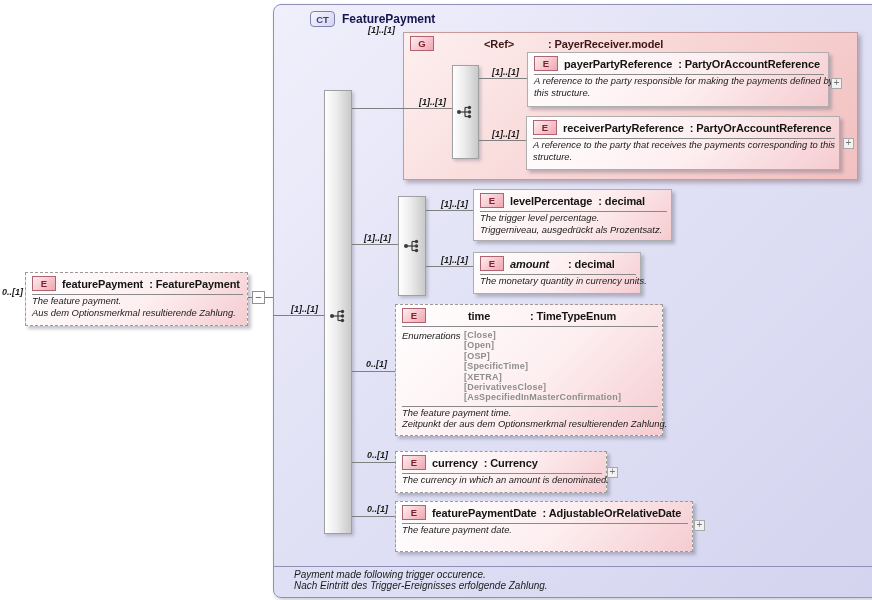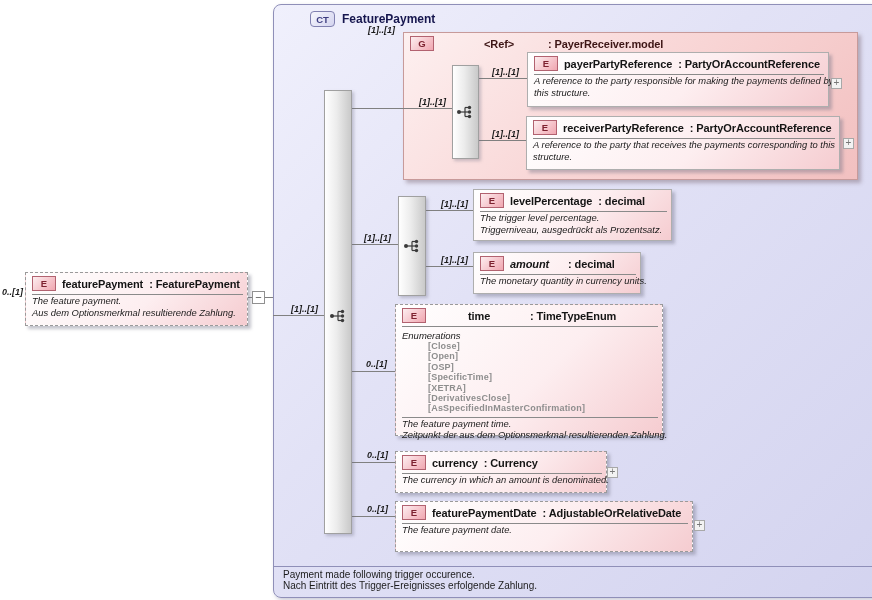--- a/index.html
+++ b/index.html
@@ -8,42 +8,42 @@
   
   .ct{position:absolute;left:273px;top:4px;width:592px;height:592px;border:1px solid #8f8fb8;
       border-radius:8px;background:linear-gradient(135deg,#f0f0fc 0%,#e2e2f6 40%,#d3d3ef 100%);
       box-shadow:2px 2px 4px rgba(130,130,160,.45);padding-left:28px;}
   .cthead{display:flex;align-items:center;gap:7px;padding:6px 0 0 8px;}
   .ctbadge{width:23px;height:14px;border:1px solid #8080b0;border-radius:4px;
       background:linear-gradient(135deg,#f6f6fd,#d4d4ef);color:#3c3c80;font-size:9.5px;
       font-weight:bold;display:flex;align-items:center;justify-content:center;}
   .cttitle{font-size:12px;font-weight:bold;color:#16164e;}
   .ctfootsep{position:absolute;left:0;right:0;top:561px;border-top:1px solid #8f8fb8;}
-  .ctfoot{position:absolute;left:9px;font-size:10px;color:#1c1c1c;white-space:nowrap;}
+  .ctfoot{position:absolute;left:20px;font-size:10px;font-style:italic;color:#1c1c1c;white-space:nowrap;}
   
   .box{position:absolute;border:1px solid #aeaeae;
       background:linear-gradient(135deg,#ffffff 0%,#fdeef0 55%,#f5ccd0 100%);
       box-shadow:3px 3px 3px rgba(110,110,130,.4);box-sizing:border-box;}
   .box.dashed{border:1px dashed #9a9a9a;}
   .gbox{position:absolute;border:1px solid #c79a9a;
       background:linear-gradient(135deg,#fdf0f0 0%,#f9d8d8 45%,#f2c0c0 100%);
       box-shadow:3px 3px 4px rgba(120,100,110,.45);box-sizing:border-box;}
   .bhead{display:flex;align-items:center;gap:6px;padding:3px 5px 0 6px;}
   .badge{width:22px;height:13px;flex:0 0 auto;border:1px solid #b26270;
       background:linear-gradient(135deg,#fdeef0,#f0a6b0);color:#7d2230;font-size:9.5px;
       font-weight:bold;display:flex;align-items:center;justify-content:center;}
   .bname,.btype{font-size:11px;font-weight:bold;color:#141414;letter-spacing:-0.1px;white-space:pre;}
   .gbox .bname,.gbox .btype{color:#3d1515;}
   .bsep{height:1px;background:#8a8a8a;margin:3px 4px 0 6px;}
   .bann{font-size:9.4px;font-style:italic;color:#1a1a1a;line-height:10.6px;
       padding:1px 5px 0 6px;white-space:nowrap;}
-  .enumblock{display:flex;padding:3px 5px 0 6px;flex-direction:column;}
+  .enumblock{display:flex;padding:3px 5px 0 6px;}
   .enumlabel{width:62px;flex:0 0 auto;font-size:9.5px;font-style:italic;color:#1a1a1a;}
   .enumvals div{font-size:9px;font-weight:bold;color:#8e8e8e;line-height:10.4px;
-      letter-spacing:.2px;white-space:nowrap;margin-left:26px;}
+      letter-spacing:.2px;white-space:nowrap;}
   
   .hline{position:absolute;height:1px;background:#808080;}
   .seqbar{position:absolute;width:28px;border:1px solid #a0a0a0;box-sizing:border-box;
       background:linear-gradient(90deg,#ffffff 0%,#ececec 45%,#c9c9c9 100%);
       box-shadow:2px 2px 3px rgba(110,110,130,.35);}
   .seqicon{position:absolute;}
   .card{position:absolute;font-size:9px;font-weight:bold;font-style:italic;color:#1a1a1a;white-space:nowrap;}
   .toggle{position:absolute;width:13px;height:13px;background:#ffffff;border:1px solid #909090;
       box-sizing:border-box;color:#555;font-size:11px;line-height:10px;text-align:center;cursor:pointer;}
   .toggle.plus{width:11px;height:11px;background:#f2f2f2;border:1px solid #a8a8a8;

